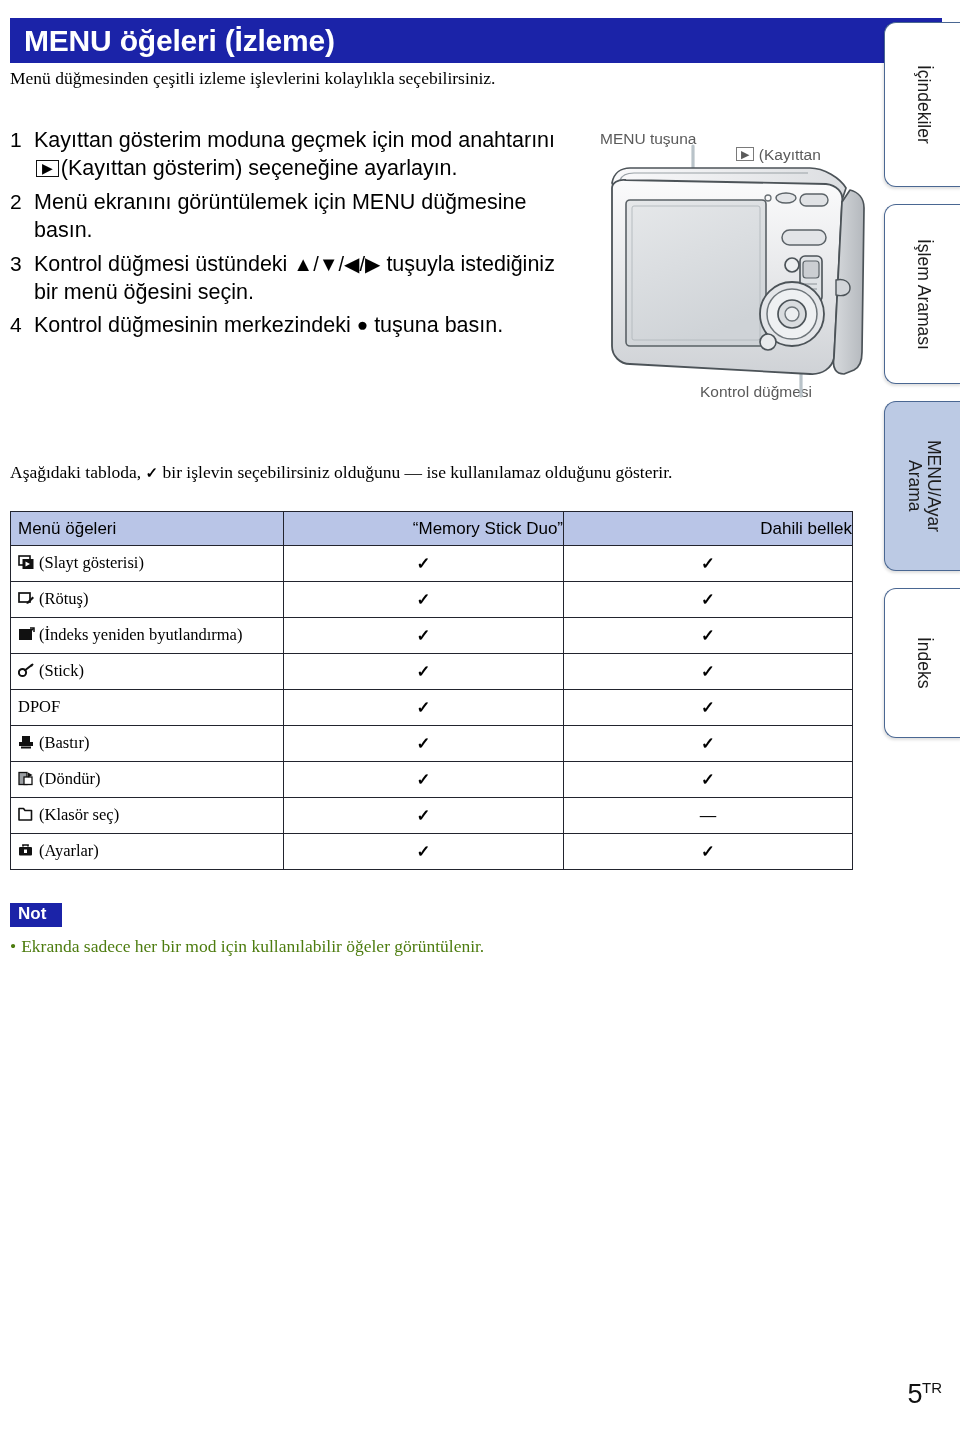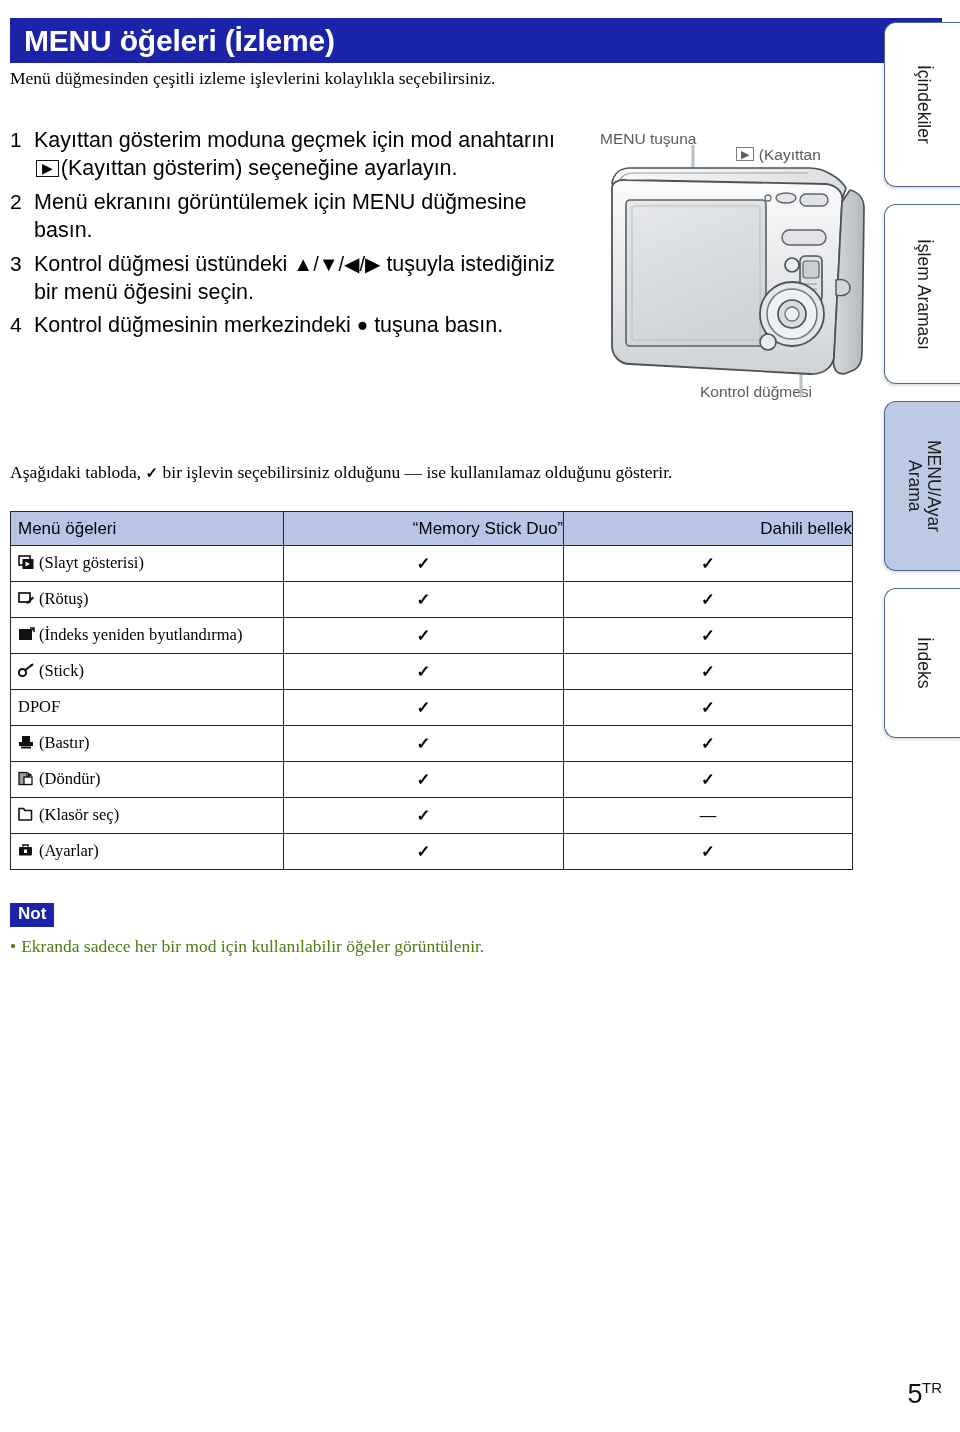--- a/index.html
+++ b/index.html
@@ -190,21 +190,21 @@
     top: 903px;
     width: 600px;
   }
   #note-tag {
     display: inline-block;
     background: #1b23a8;
     color: #fff;
     font-family: "Liberation Sans", sans-serif;
     font-weight: bold;
     font-size: 17px;
-    padding: 2px 8px 3px 8px;
+    padding: 2px 16px 3px 8px;
     line-height: 1.1;
   }
   #note-text {
     margin-top: 9px;
     font-size: 17.5px;
     color: #4d7c0f;
     line-height: 1.2;
   }
   .bullet { margin-right: 5px; }
 

